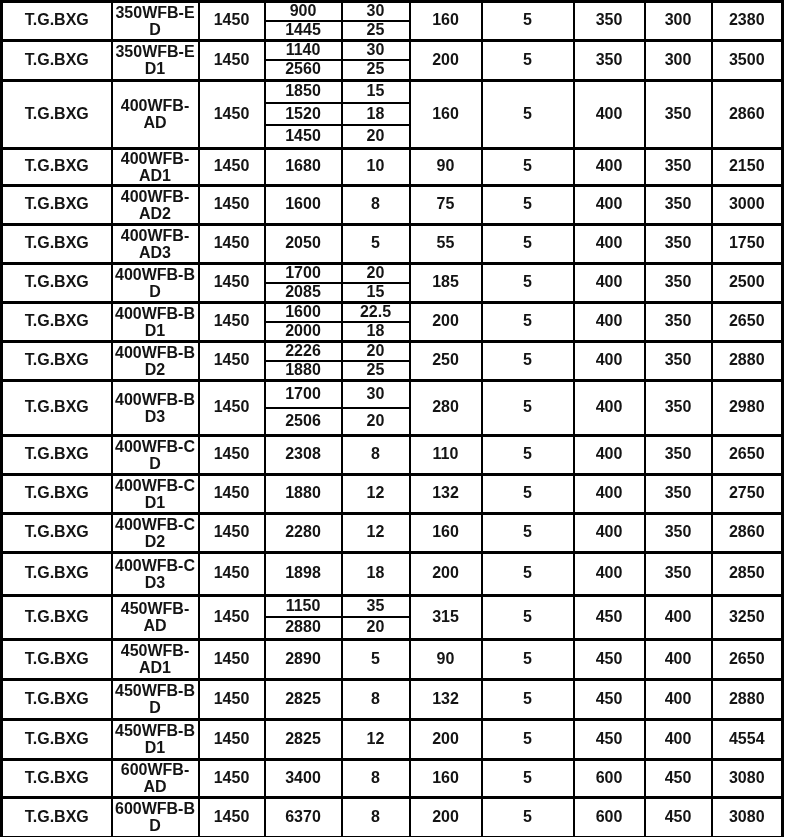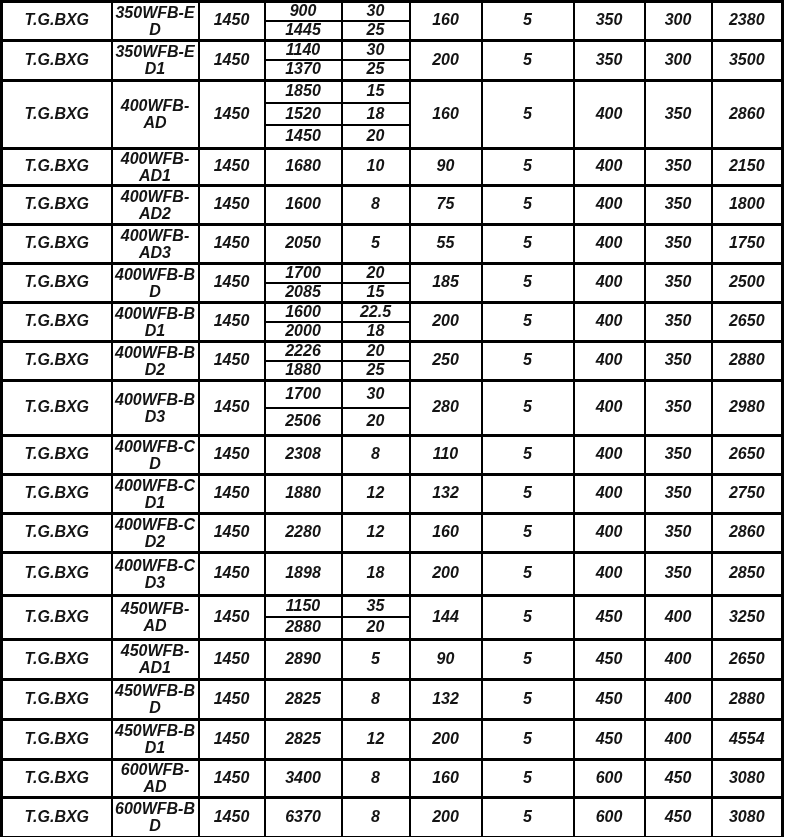--- a/index.html
+++ b/index.html
@@ -6,21 +6,20 @@
     margin: 0;
     padding: 0;
     background: #ffffff;
     width: 785px;
   }
   .table-wrap {
     width: 785px;
     height: 837px;
     overflow: hidden;
     box-sizing: border-box;
-    font-style: italic;
   }
   table.spec-table {
     border-collapse: collapse;
     table-layout: fixed;
     width: 781px;
     margin: 0;
     border: 3px solid #000;
     font-family: "Liberation Sans", "DejaVu Sans", sans-serif;
     font-weight: bold;
     font-size: 16px;
@@ -99,21 +98,21 @@
           <td rowspan="2">1450</td>
           <td>1140</td>
           <td>30</td>
           <td rowspan="2">200</td>
           <td rowspan="2">5</td>
           <td rowspan="2">350</td>
           <td rowspan="2">300</td>
           <td rowspan="2">3500</td>
         </tr>
         <tr style="height: 20px;">
-          <td>1370</td>
+          <td>2560</td>
           <td>25</td>
         </tr>
         <tr class="group-start" style="height: 22.6667px;">
           <td rowspan="3">T.G.BXG</td>
           <td rowspan="3" class="cell-model">
             <div>400WFB-</div>
             <div>AD</div>
           </td>
           <td rowspan="3">1450</td>
           <td>1850</td>
@@ -153,21 +152,21 @@
             <div>400WFB-</div>
             <div>AD2</div>
           </td>
           <td>1450</td>
           <td>1600</td>
           <td>8</td>
           <td>75</td>
           <td>5</td>
           <td>400</td>
           <td>350</td>
-          <td>1800</td>
+          <td>3000</td>
         </tr>
         <tr class="group-start" style="height: 39px;">
           <td>T.G.BXG</td>
           <td class="cell-model">
             <div>400WFB-</div>
             <div>AD3</div>
           </td>
           <td>1450</td>
           <td>2050</td>
           <td>5</td>
@@ -315,21 +314,21 @@
         </tr>
         <tr class="group-start" style="height: 22px;">
           <td rowspan="2">T.G.BXG</td>
           <td rowspan="2" class="cell-model">
             <div>450WFB-</div>
             <div>AD</div>
           </td>
           <td rowspan="2">1450</td>
           <td>1150</td>
           <td>35</td>
-          <td rowspan="2">144</td>
+          <td rowspan="2">315</td>
           <td rowspan="2">5</td>
           <td rowspan="2">450</td>
           <td rowspan="2">400</td>
           <td rowspan="2">3250</td>
         </tr>
         <tr style="height: 22px;">
           <td>2880</td>
           <td>20</td>
         </tr>
         <tr class="group-start" style="height: 40px;">

